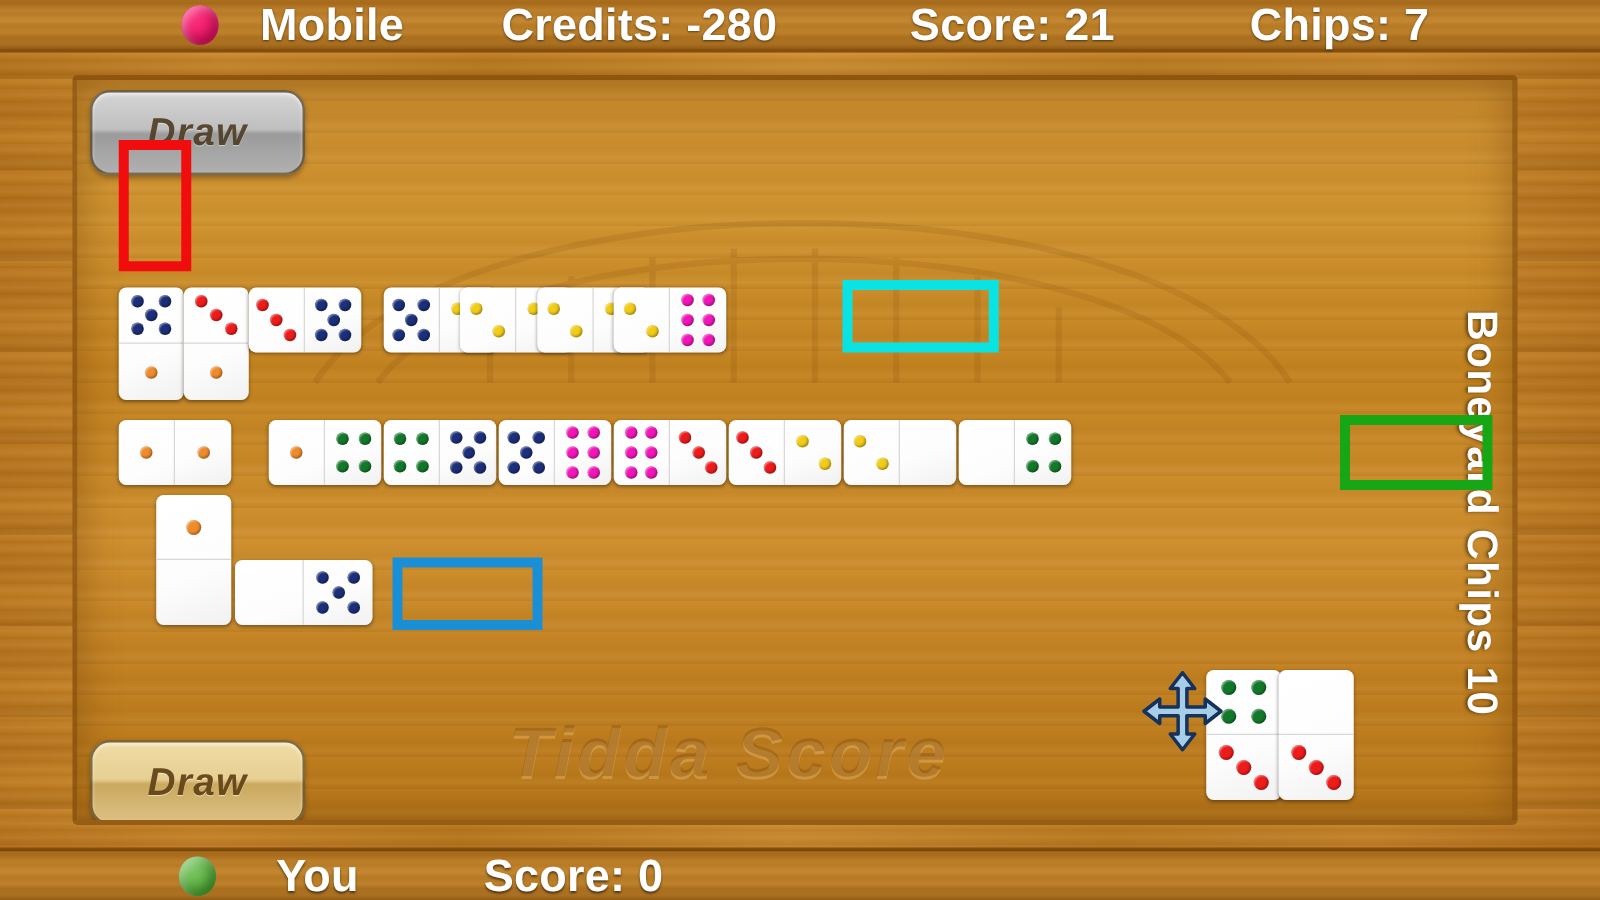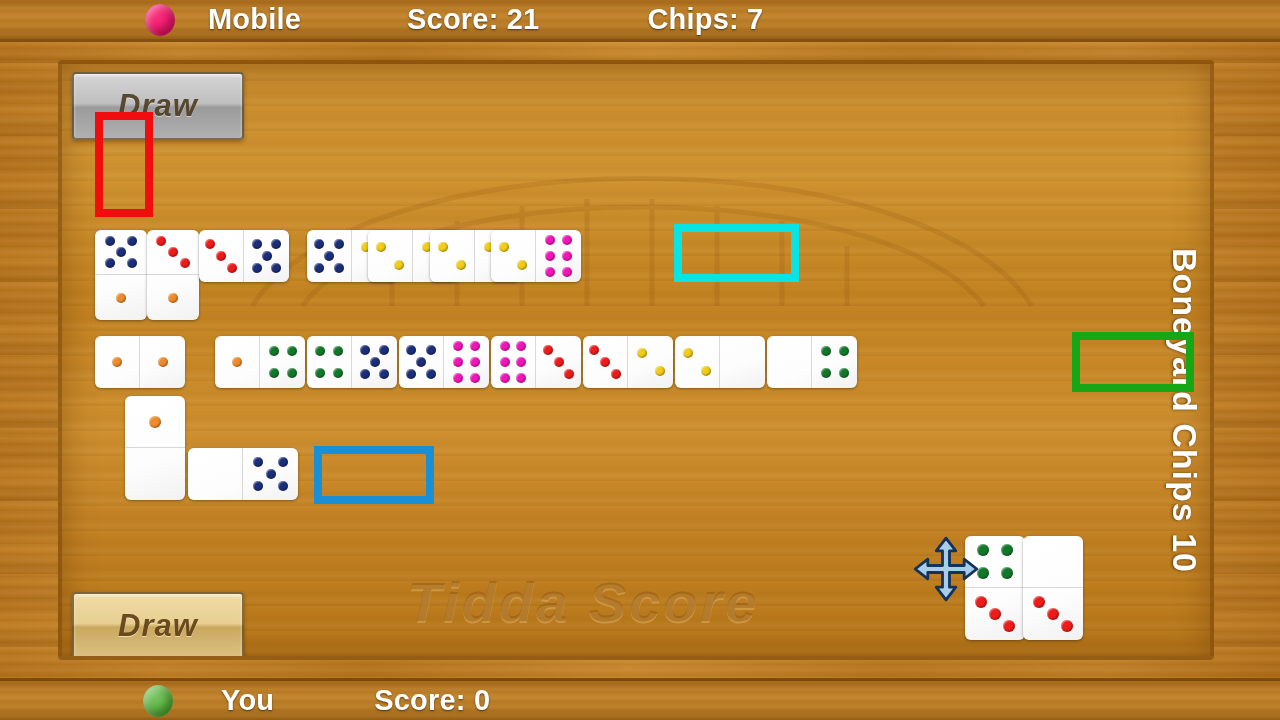--- a/index.html
+++ b/index.html
@@ -16,21 +16,21 @@
       repeating-linear-gradient(0deg,
         rgba(90,45,0,0.16) 0px, rgba(255,190,90,0.07) 24px, rgba(120,60,5,0.13) 47px, rgba(255,200,110,0.05) 73px),
       linear-gradient(92deg, #b8751c 0%, #c9872a 14%, #bb7a1d 30%, #cf8f30 50%, #bd7d20 70%, #c8862a 86%, #b4711a 100%);
   }
 
   
   .statusbar {
     position: absolute; left: 0; width: 1280px; height: 42px;
     display: flex; align-items: center;
     color: #ffffff;
-    font-size: 29px; font-weight: bold;
+    font-size: 36px; font-weight: bold;
     letter-spacing: 0.2px;
     text-shadow: 0 1px 2px rgba(0,0,0,0.55);
     background:
       repeating-linear-gradient(0deg, rgba(0,0,0,0.05) 0px, rgba(255,255,255,0.045) 4px, rgba(0,0,0,0.035) 9px),
       linear-gradient(180deg, #a96a18 0%, #c4842a 35%, #b97a22 70%, #9d6214 100%);
   }
   .statusbar.top    { top: 0;  border-bottom: 3px solid rgba(90,45,0,0.45); }
   .statusbar.bottom { bottom: 0; border-top: 3px solid rgba(90,45,0,0.45); }
 
   .turn-dot {
@@ -72,21 +72,21 @@
     letter-spacing: 3px;
     color: rgba(120,62,6,0.30);
     text-shadow: 0 2px 0 rgba(255,214,140,0.30);
     pointer-events: none;
   }
 
   
   .game-btn {
     position: absolute;
     width: 172px; height: 68px;
-    border-radius: 4px;
+    border-radius: 16px;
     border: 2px solid rgba(70,52,18,0.65);
     display: flex; align-items: center; justify-content: center;
     font-size: 31px; font-weight: bold; font-style: italic;
     letter-spacing: 1px;
     cursor: pointer;
   }
   #btn-draw {
     left: 10px; top: 8px;
     background: linear-gradient(180deg, #d5d5d5 0%, #bfbfbf 46%, #9b9b9b 52%, #b0b0b0 100%);
     color: rgba(60,40,12,0.82);
@@ -155,20 +155,21 @@
     left: 849px; top: 470px;
     width: 70px; height: 70px;
   }
 </style>
 </head>
 <body>
 
 <div class="statusbar top">
   <div class="turn-dot" id="top-dot" style="background: radial-gradient(circle at 36% 30%, rgba(255, 255, 255, 0.2), rgb(245, 0, 94)) rgb(245, 0, 94);"></div>
   <span class="sb-name">Mobile</span>
+  <span class="sb-credits">Credits: -280</span>
   <span class="sb-score">Score: 21</span>
   <span class="sb-chips">Chips: 7</span>
 </div>
 
 <div id="table-area">
 
   <svg id="table-watermark-arc" viewBox="0 0 800 190">
     <g fill="none" stroke="#6d3803" stroke-width="5" opacity="0.75">
       <path d="M10 180 C 120 10, 680 10, 790 180"></path>
       <path d="M60 180 C 160 48, 640 48, 742 180"></path>

